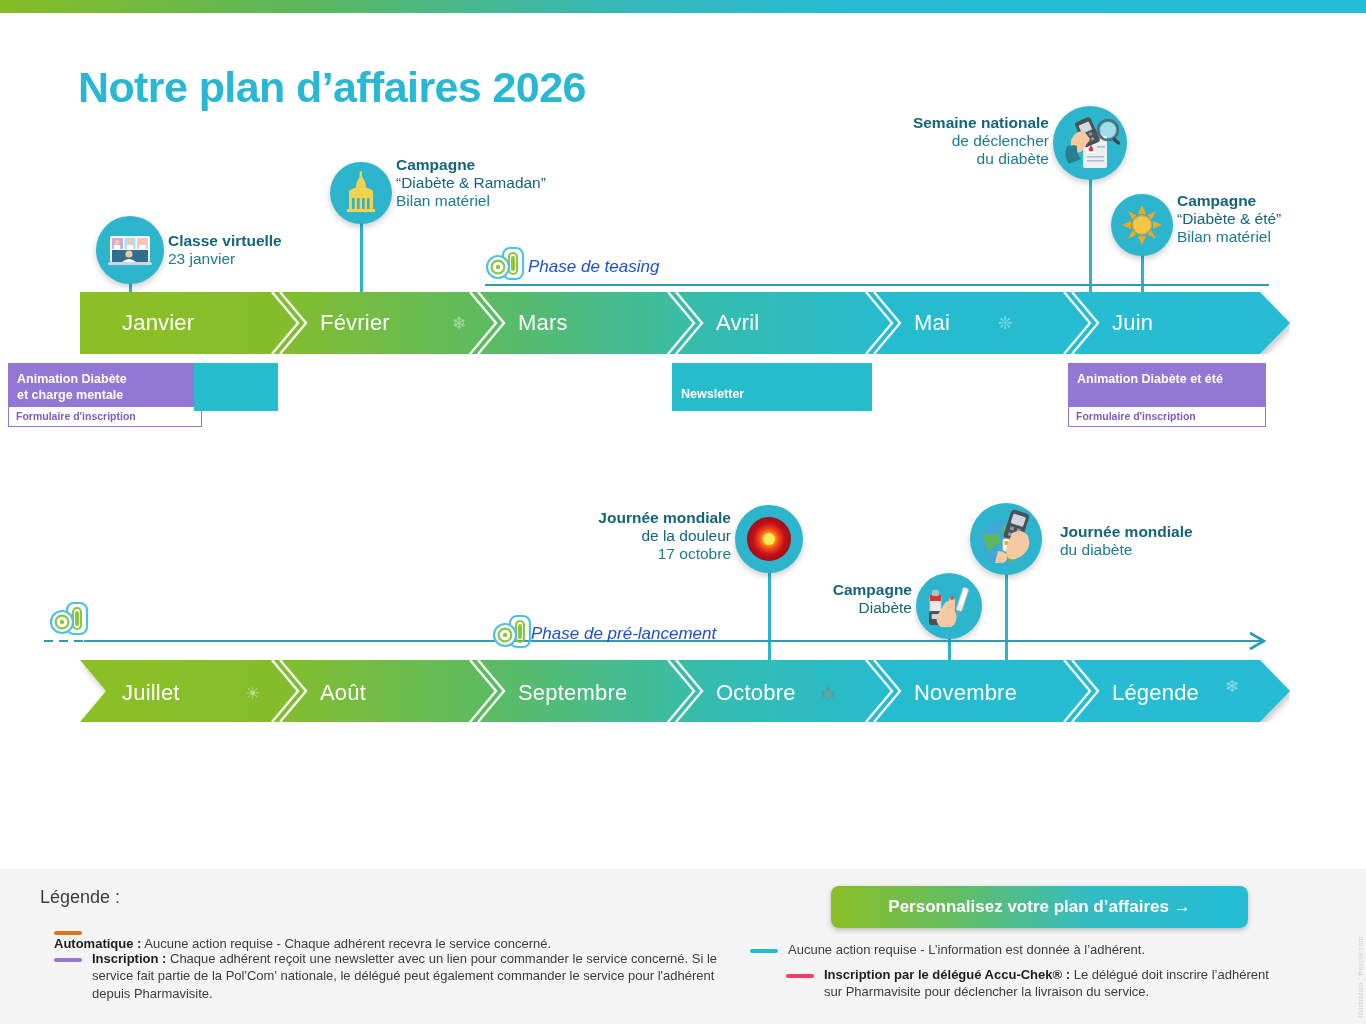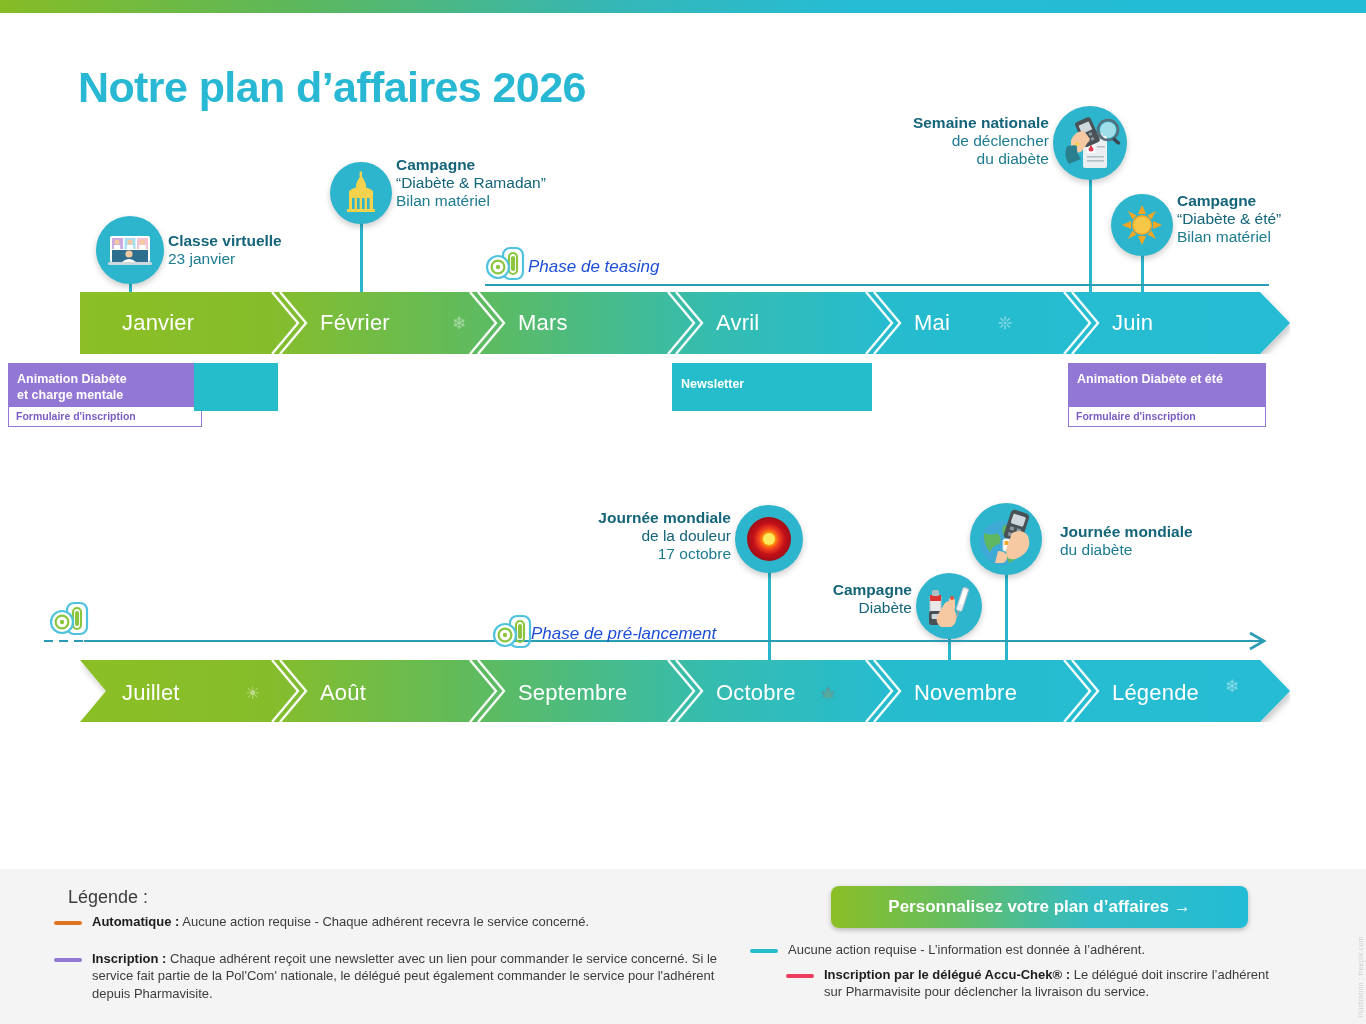--- a/index.html
+++ b/index.html
@@ -68,21 +68,21 @@
   .subbox{
     position:absolute;left:0;bottom:0;width:100%;box-sizing:border-box;
     background:#fff;border:1px solid #9277d4;color:#7b5cc4;
     font-size:10.5px;font-weight:bold;padding:3px 7px;line-height:1.2;
   }
 
   
   .legend{
     position:absolute;left:0;top:869px;width:1366px;height:155px;background:#f4f4f4;
   }
-  .legend-title{position:absolute;left:68px;top:18px;font-size:18px;color:#3c3c3c;}
+  .legend-title{position:absolute;left:40px;top:18px;font-size:18px;color:#3c3c3c;}
   .lrow{position:absolute;display:flex;align-items:flex-start;}
   .swatch{width:28px;height:4px;border-radius:2px;margin-top:8px;margin-right:10px;flex:0 0 auto;}
   .ltext{font-size:13px;color:#3c3c3c;line-height:1.33;}
   .ltext b{color:#1d1d1d;}
   .cta{
     position:absolute;left:831px;top:886px;width:417px;height:42px;border-radius:8px;
     background:linear-gradient(90deg,#8cbf26 0%,#63bd63 30%,#34bcc4 62%,#22bcd6 100%);
     box-shadow:0 2px 5px rgba(0,0,0,.25);
     display:flex;align-items:center;justify-content:center;
     color:#fff;font-size:17px;font-weight:bold;white-space:nowrap;
@@ -263,21 +263,21 @@
 </div>
 
 <div class="abox purple" style="left:0;top:363px;width:194px;height:64px;margin-left:8px;">
   <div class="head" style="white-space:pre-line;">Animation Diabète
 et charge mentale</div>
   <div class="subbox">Formulaire d'inscription</div>
 </div>
 <div class="abox teal" style="left:194px;top:363px;width:84px;height:48px;"></div>
 
 <div class="abox teal" style="left:672px;top:363px;width:200px;height:48px;">
-  <div class="head" style="padding-top:14px;">Newsletter</div>
+  <div class="head" style="padding-top:24px;">Newsletter</div>
 </div>
 
 <div class="abox purple" style="left:1068px;top:363px;width:198px;height:64px;">
   <div class="head">Animation Diabète et été</div>
   <div class="subbox">Formulaire d'inscription</div>
 </div>
 
 <div class="pin" style="left:735px;top:505px;width:68px;height:155px;">
   <div class="pin-stem" style="top:62px;height:93px;"></div>
   <div class="pin-circle" style="left:0;top:0;width:68px;height:68px;">
@@ -422,21 +422,21 @@
   <div class="month-label" style="left:636px;">Octobre</div>
   <div class="season" style="left:740px;font-size:13px;opacity:.5;">🍁</div>
   <div class="month-label" style="left:834px;">Novembre</div>
   <div class="month-label" style="left:1032px;">Légende</div>
   <div class="season" style="left:1145px;top:16px;transform:none;">❄</div>
 </div>
 
 <div class="legend">
   <div class="legend-title">Légende :</div>
 
-  <div class="lrow" style="left:54px;top:44px;width:700px;">
+  <div class="lrow" style="left:54px;top:54px;width:700px;flex-direction:column;">
     <div class="swatch" style="background:#e0731f;"></div>
     <div class="ltext"><b>Automatique :</b><span> Aucune action requise - Chaque adhérent recevra le service concerné.</span></div>
   </div>
 
   <div class="lrow" style="left:54px;top:81px;width:700px;">
     <div class="swatch" style="background:#9277d4;"></div>
     <div class="ltext"><b>Inscription :</b><span> Chaque adhérent reçoit une newsletter avec un lien pour commander le service concerné. Si le service fait partie de la Pol'Com' nationale, le délégué peut également commander le service pour l'adhérent depuis Pharmavisite.</span></div>
   </div>
 
   <div class="lrow" style="left:750px;top:72px;width:490px;">

